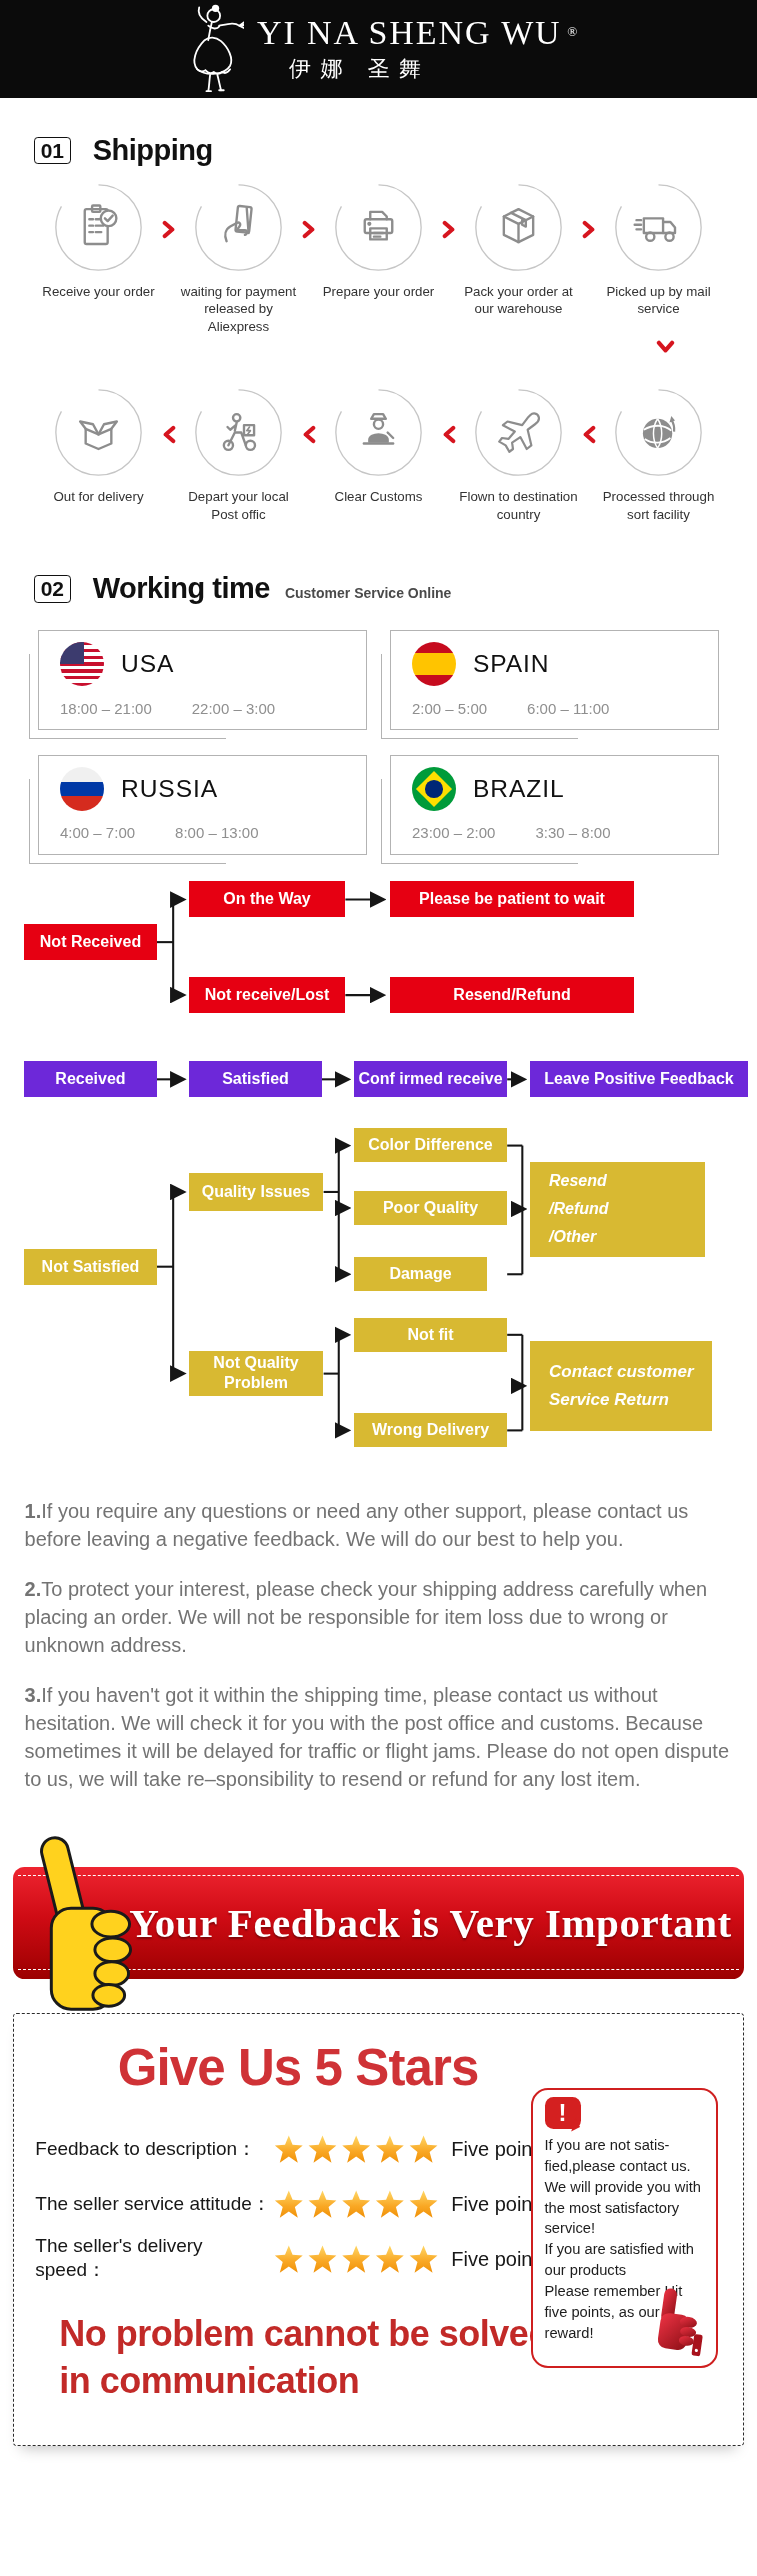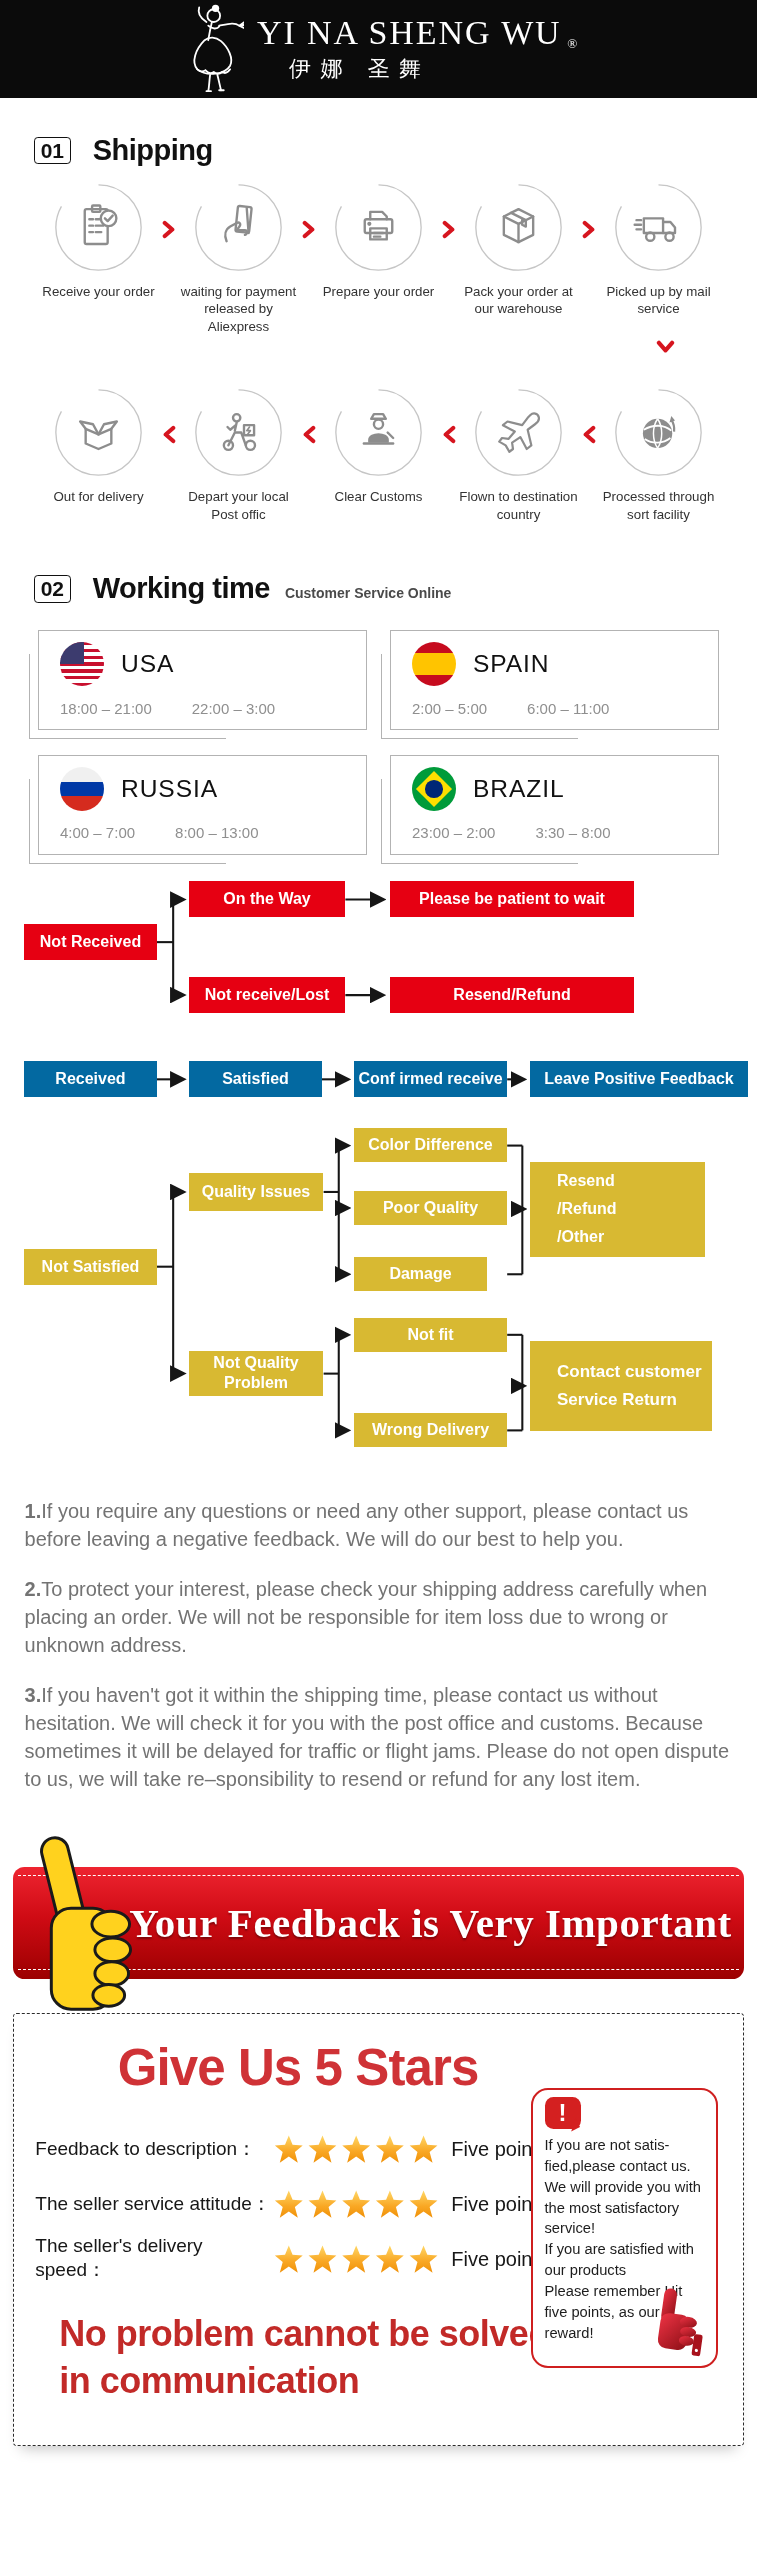--- a/index.html
+++ b/index.html
@@ -2,21 +2,21 @@
 <html style="font-size:15px"><head>
 <meta charset="utf-8">
 <style>
   * { margin:0; padding:0; box-sizing:border-box; }
   body { background:#ffffff; font-family:"Liberation Sans", sans-serif; }
   .page { width:757px; margin:0 auto; background:#fff; overflow:hidden; }
 
   
   .header { height:98px; background:#0b0b0b; display:flex; align-items:center; justify-content:center; gap:13.3px; }
   .brand-block { color:#fff; text-align:left; }
-  .brand-line { font-family:"Liberation Serif", serif; font-size:34px; letter-spacing:1.9px; display:flex; align-items:flex-end; gap:5.7px; }
+  .brand-line { font-family:"Liberation Serif", serif; font-size:34px; letter-spacing:1.9px; display:flex; align-items:center; gap:5.7px; }
   .brand-reg { font-size:13.3px; margin-top:-1.9px; }
   .brand-cn { font-size:22px; letter-spacing:9.5px; margin-top:2.8px; padding-left:32px; }
 
   
   .sec-head { display:flex; align-items:center; padding-left:34px; margin-top:36px; }
   .num-box { border:1.9px solid #111; border-radius:3.8px; font-size:21px; font-weight:bold; padding:0.9px 5.7px; color:#111; }
   .sec-name { font-size:29px; font-weight:700; color:#111; margin-left:22px; letter-spacing:-0.5px; }
   .sec-sub { font-size:14px; font-weight:700; color:#4a4a4a; margin-left:15px; margin-top:7.6px; }
 
   
@@ -43,24 +43,24 @@
   .flag-brazil::before { content:''; position:absolute; inset:0; background:#fedf00; clip-path:polygon(50% 9%,91% 50%,50% 91%,9% 50%); }
   .flag-brazil::after { content:''; position:absolute; left:30%; top:30%; width:40%; height:40%; border-radius:50%; background:#002776; }
   .country { font-size:24.6px; color:#111; letter-spacing:0.9px; }
   .times { display:flex; gap:40px; margin-top:13.3px; font-size:15px; color:#8f8f8f; }
 
   
   .flow { position:relative; height:589px; margin-top:15px; }
   .flow svg.lines { position:absolute; left:0; top:0; pointer-events:none; }
   .fbox { position:absolute; color:#fff; font-weight:700; font-size:16px; display:flex; align-items:center; justify-content:center; text-align:center; line-height:1.25; }
   .f-red { background:#e60012; }
-  .f-orange { background:#0369a1; }
+  .f-orange { background:#6d28d9; }
   .f-yellow { background:#d8b932; }
   .pre { white-space:pre-line; }
-  .fbox.left-align { justify-content:flex-start; text-align:left; padding-left:27px; line-height:1.75; }
+  .fbox.left-align { justify-content:flex-start; text-align:left; padding-left:19px; line-height:1.75;font-style:italic; }
 
   
   .notes { padding:0 24.6px; margin-top:38px; }
   .note { font-size:20px; line-height:28px; color:#737373; margin-bottom:22px; }
   .note b { font-weight:bold; }
 
   
   .banner { position:relative; height:112px; margin:74px 13.3px 0 13.3px; background:linear-gradient(180deg,#ee2430 0%,#cf0b14 45%,#9c0000 100%); border-radius:11.4px; display:flex; align-items:center; justify-content:center; padding-left:104px; }
   .banner::before { content:''; position:absolute; left:4.7px; right:4.7px; top:8.5px; bottom:8.5px; border-top:1.9px dashed #fff; border-bottom:1.9px dashed #fff; pointer-events:none; }
   .banner-text { color:#fff; font-family:"Liberation Serif", serif; font-weight:bold; font-size:41px; letter-spacing:0.5px; text-shadow:0 1.9px 1.9px rgba(0,0,0,.35); }

